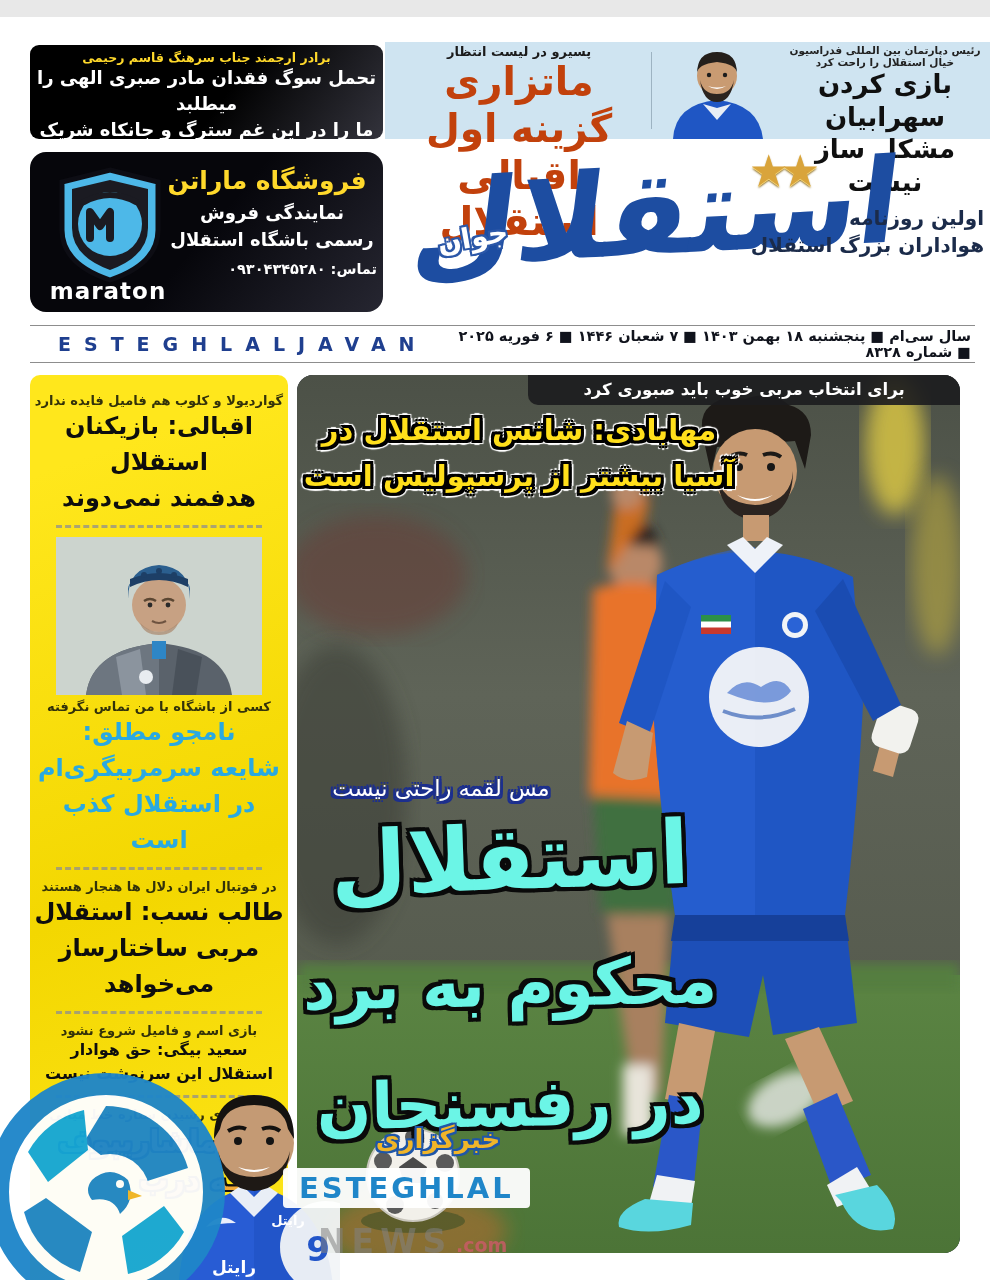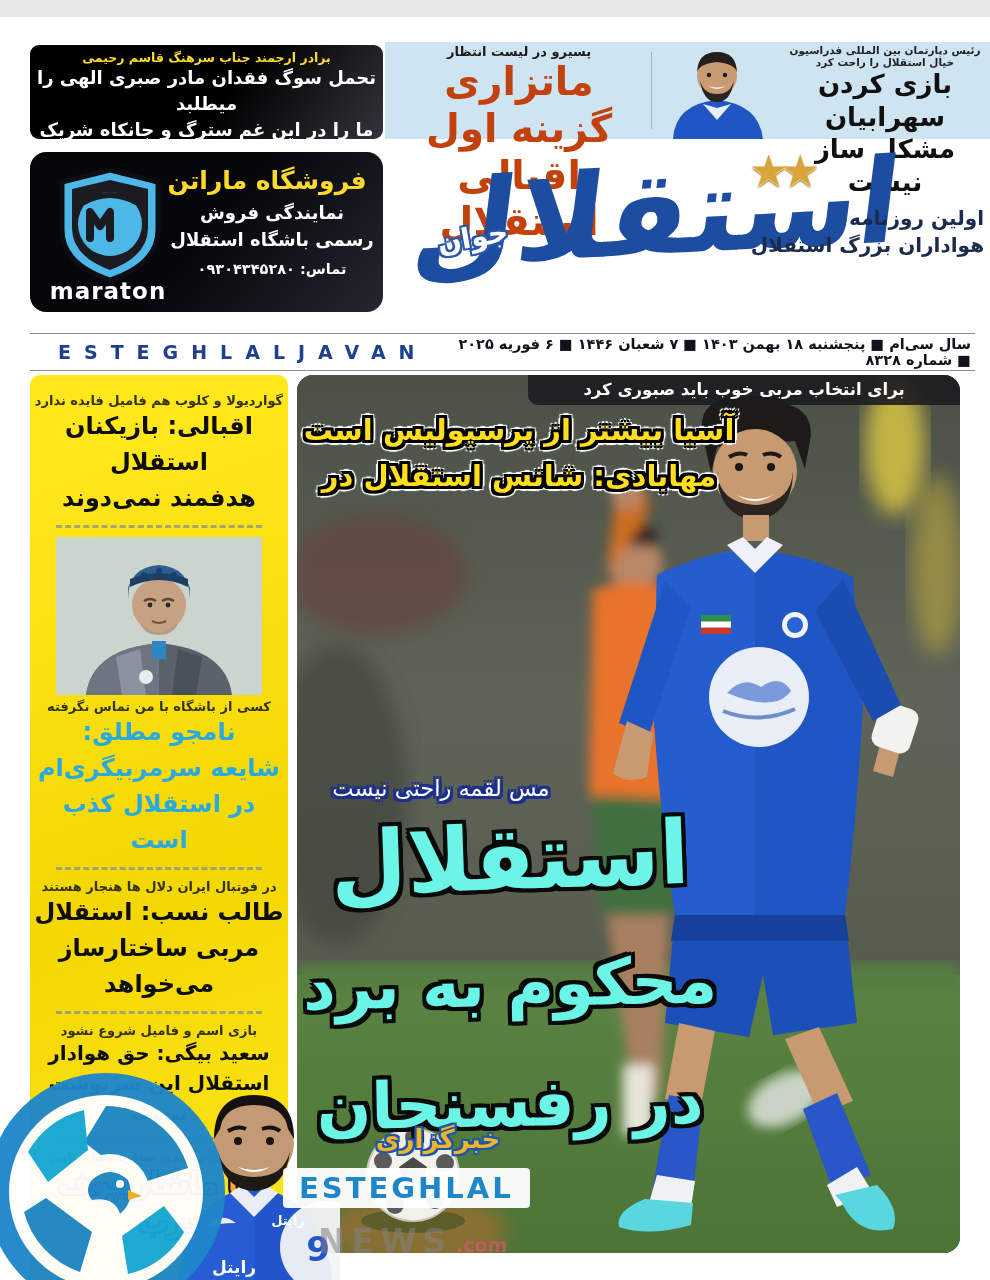--- a/index.html
+++ b/index.html
@@ -22,50 +22,50 @@
   .tb-center .h{font-size:39px;font-weight:bold;color:#c2410c;line-height:1.2;letter-spacing:-0.5px;}
   .tb-right{position:absolute;left:400px;top:2px;width:200px;text-align:center;}
   .tb-right .kick{font-size:10.5px;font-weight:bold;color:#222;}
   .tb-right .h{font-size:26px;font-weight:bold;color:#101010;line-height:1.25;}
 
   
   .maraton{left:30px;top:135px;width:353px;height:160px;border-radius:16px;
     background:linear-gradient(130deg,#06060b 50%,#262631);color:#fff;}
   .maraton .title{color:#ffd92b;font-size:25px;font-weight:bold;text-align:center;margin:14px 10px 4px 0;}
   .maraton .ln{font-size:18px;font-weight:bold;text-align:center;line-height:1.5;}
-  .maraton .phone{font-size:14.5px;font-weight:bold;text-align:center;margin-top:8px;}
+  .maraton .phone{font-size:14.5px;font-weight:bold;margin-top:8px;}
   .maraton .txt{position:absolute;right:6px;top:0;width:210px;}
   .maraton .brand{position:absolute;left:18px;bottom:8px;width:120px;text-align:center;
     font-size:23px;font-weight:bold;letter-spacing:1px;color:#fff;font-family:"DejaVu Sans",sans-serif;}
   .shield{position:absolute;left:24px;top:14px;}
 
   .logoarea{left:385px;top:126px;width:605px;height:176px;}
   .logo-word{position:absolute;right:92px;top:-12px;font-size:118px;font-weight:bold;color:#1d4da1;
     transform:skewX(-10deg) rotate(-3deg);line-height:1.4;}
   .logo-stars{position:absolute;right:178px;top:2px;font-size:44px;letter-spacing:-8px;color:#d9a43b;
     text-shadow:0 1px 0 #f6d77c,0 2px 2px #8a6a1d;}
   .logo-badge{position:absolute;left:52px;top:78px;font-size:28px;font-weight:bold;color:#fff;
     transform:rotate(-10deg);
     text-shadow:-2px -2px 0 #2b57a8,2px -2px 0 #2b57a8,-2px 2px 0 #2b57a8,2px 2px 0 #2b57a8,0 -2px 0 #2b57a8,0 2px 0 #2b57a8,-2px 0 0 #2b57a8,2px 0 0 #2b57a8;}
   .logo-tag{position:absolute;right:6px;top:62px;text-align:right;font-size:20px;font-weight:bold;
     color:#1b2b4a;line-height:1.35;}
 
   
-  .datebar{left:30px;top:316px;width:945px;height:36px;border-top:1.5px solid #8d8d8d;
+  .datebar{left:30px;top:308px;width:945px;height:36px;border-top:1.5px solid #8d8d8d;
     border-bottom:1.5px solid #8d8d8d;display:flex;justify-content:space-between;align-items:center;gap:22px;}
   .datebar .lat{color:#1f3f8f;font-size:19px;font-weight:bold;letter-spacing:13px;padding-left:28px;}
   .datebar .per{font-size:14.5px;font-weight:bold;color:#10131c;padding-right:4px;}
 
   
   .sidebar{left:30px;top:358px;width:258px;height:922px;border-radius:10px 10px 0 0;
     background:linear-gradient(160deg,#ffe71c 10%,#f3d701 55%,#ffe71c);text-align:center;z-index:2;}
   .sb-kick{font-size:13px;font-weight:bold;color:#33320a;margin-top:4px;}
   .sb-h{font-size:24px;font-weight:bold;color:#0e0e0e;line-height:1.5;letter-spacing:-0.5px;}
   .sb-h.blue{color:#2aa9e1;}
-  .sb-h.small{font-size:20px;line-height:1.5;}
+  .sb-h.small{font-size:16px;line-height:1.5;}
   .sb-h.gold{font-size:29px;color:#f2a937;line-height:1.35;
     text-shadow:-2px -2px 0 #111,2px -2px 0 #111,-2px 2px 0 #111,2px 2px 0 #111,0 -2px 0 #111,0 2px 0 #111,-2px 0 0 #111,2px 0 0 #111;}
   .dash{border-top:3px dashed #8f8f8f;opacity:.75;margin:9px 26px;}
   .coachwrap{width:206px;height:158px;margin:4px auto 2px auto;}
 
   
   .photo{left:297px;top:358px;width:663px;height:878px;border-radius:16px;overflow:hidden;
     background:#0f172a;z-index:1;}
   .photo-kick{position:absolute;top:0;right:0;width:432px;height:30px;background:rgba(28,28,30,.9);
     color:#fff;font-size:16.5px;font-weight:bold;text-align:center;line-height:30px;border-radius:0 0 0 10px;z-index:3;}
@@ -313,22 +313,22 @@
         <circle cx="86" cy="786" r="9" fill="#5a5a5a"></circle>
           <circle cx="148" cy="788" r="9" fill="#5a5a5a"></circle>
         <circle cx="98" cy="830" r="9" fill="#5a5a5a"></circle>
           <circle cx="138" cy="826" r="8" fill="#5a5a5a"></circle>
         <circle cx="116" cy="762" r="8" fill="#5a5a5a"></circle>
       </g>
     </svg>
 
     <div class="photo-kick rtl">برای انتخاب مربی خوب باید صبوری کرد</div>
     <div class="photo-sub rtl">
+      <div>مهابادی: شانس استقلال در</div>
       <div>آسیا بیشتر از پرسپولیس است</div>
-      <div>مهابادی: شانس استقلال در</div>
     </div>
     <div class="photo-badge rtl">مس لقمه راحتی نیست</div>
     <div class="bigcyan cy1 rtl">استقلال</div>
     <div class="bigcyan cy2 rtl">محکوم به برد</div>
     <div class="bigcyan cy3 rtl">در رفسنجان</div>
   </div>
 
   <div class="abs mash">
     <svg width="172" height="250" viewBox="0 0 172 250">
       <path d="M10 250 Q12 150 86 140 Q160 150 166 250 Z" fill="#2255c9"></path>

